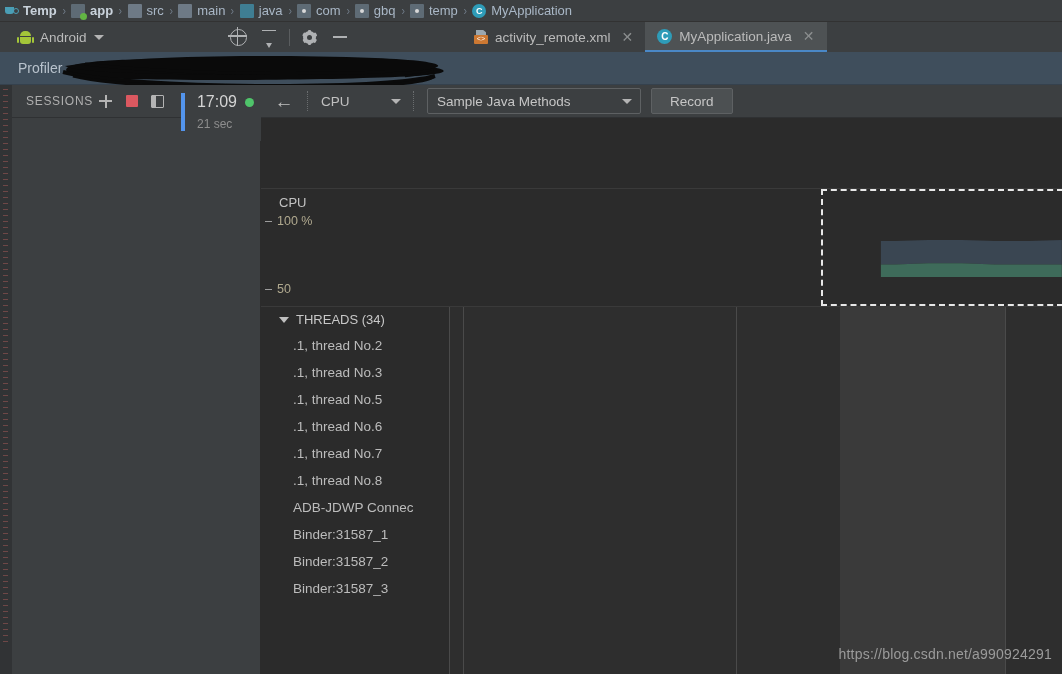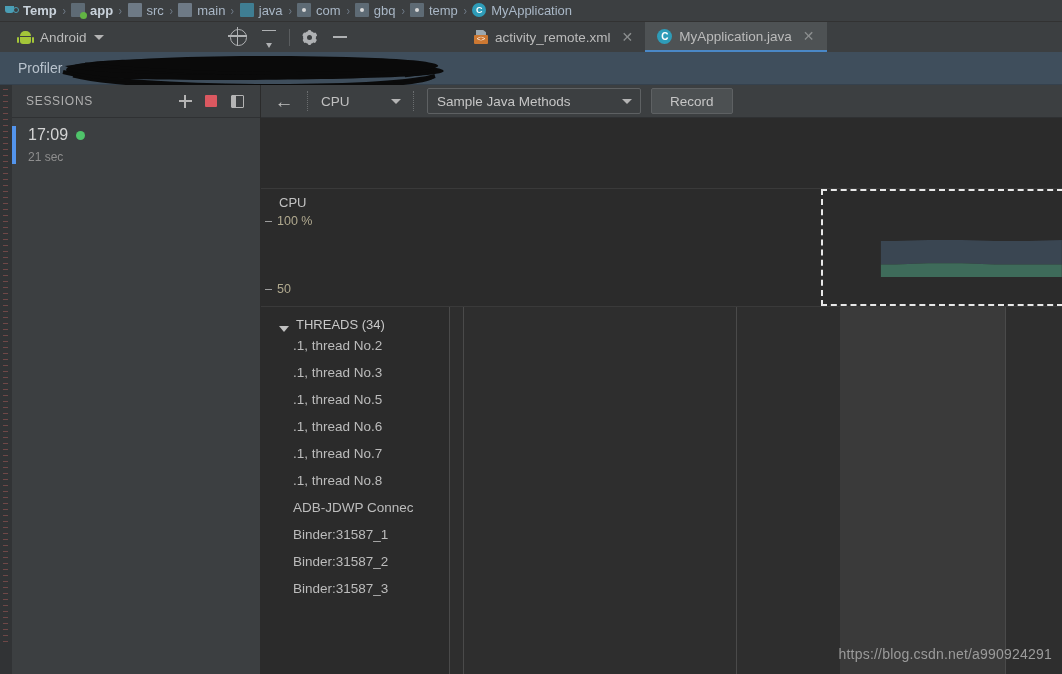--- a/index.html
+++ b/index.html
@@ -19,21 +19,21 @@
   #breadcrumb-bar {
     height: 22px;
     background: #3C3F41;
     display: flex;
     align-items: center;
     padding-left: 2px;
     box-sizing: border-box;
     border-bottom: 1px solid #323232;
   }
   .crumb {
-    display: flex; align-items: flex-start;
+    display: flex; align-items: center;
     gap: 5px;
     padding: 0 2px;
     white-space: nowrap;
   }
   .crumb .crumb-label { color: #A9B7C6; font-size: 13px; }
   .crumb.bold .crumb-label { font-weight: bold; color: #C9D2DB; }
   .crumb-sep {
     color: #6E7A86; font-size: 13px; margin: 0 3px;
     transform: scaleX(0.8);
   }
@@ -229,21 +229,21 @@
     display: flex;
   }
   #left-gutter {
     width: 12px; background: #313335; position: relative; flex: 0 0 auto;
   }
   .gutter-mark {
     position: absolute; left: 3px; width: 5px; height: 1px; background: #6E4747;
   }
   #sessions-panel {
     width: 248px; background: #3C3F41; flex: 0 0 auto;
-    display: flex; flex-direction: column;
+    display: flex; 
     border-right: 1px solid #2B2B2B;
   }
   #sessions-header {
     height: 33px; display: flex; align-items: center;
     padding: 0 10px 0 14px;
     border-bottom: 1px solid #2F3133;
     box-sizing: border-box;
   }
   #sessions-title {
     font-size: 12px; color: #AFAFAF; letter-spacing: 0.7px;
@@ -362,21 +362,21 @@
   #threads-section {
     flex: 1 1 auto; display: flex; min-height: 0;
     background: #2B2B2B; position: relative;
   }
   #threads-left {
     width: 188px; flex: 0 0 auto;
     border-right: 1px solid #4A4A4A;
     background: #2B2B2B;
   }
   #threads-header {
-    display: flex; align-items: flex-end; gap: 7px;
+    display: flex; align-items: center; gap: 7px;
     height: 25px; padding-left: 18px;
     font-size: 13px; color: #C8C8C8;
   }
   .caret-down {
     width: 0; height: 0;
     border-left: 5px solid transparent;
     border-right: 5px solid transparent;
     border-top: 6px solid #C0C0C0;
   }
   .thread-row {

